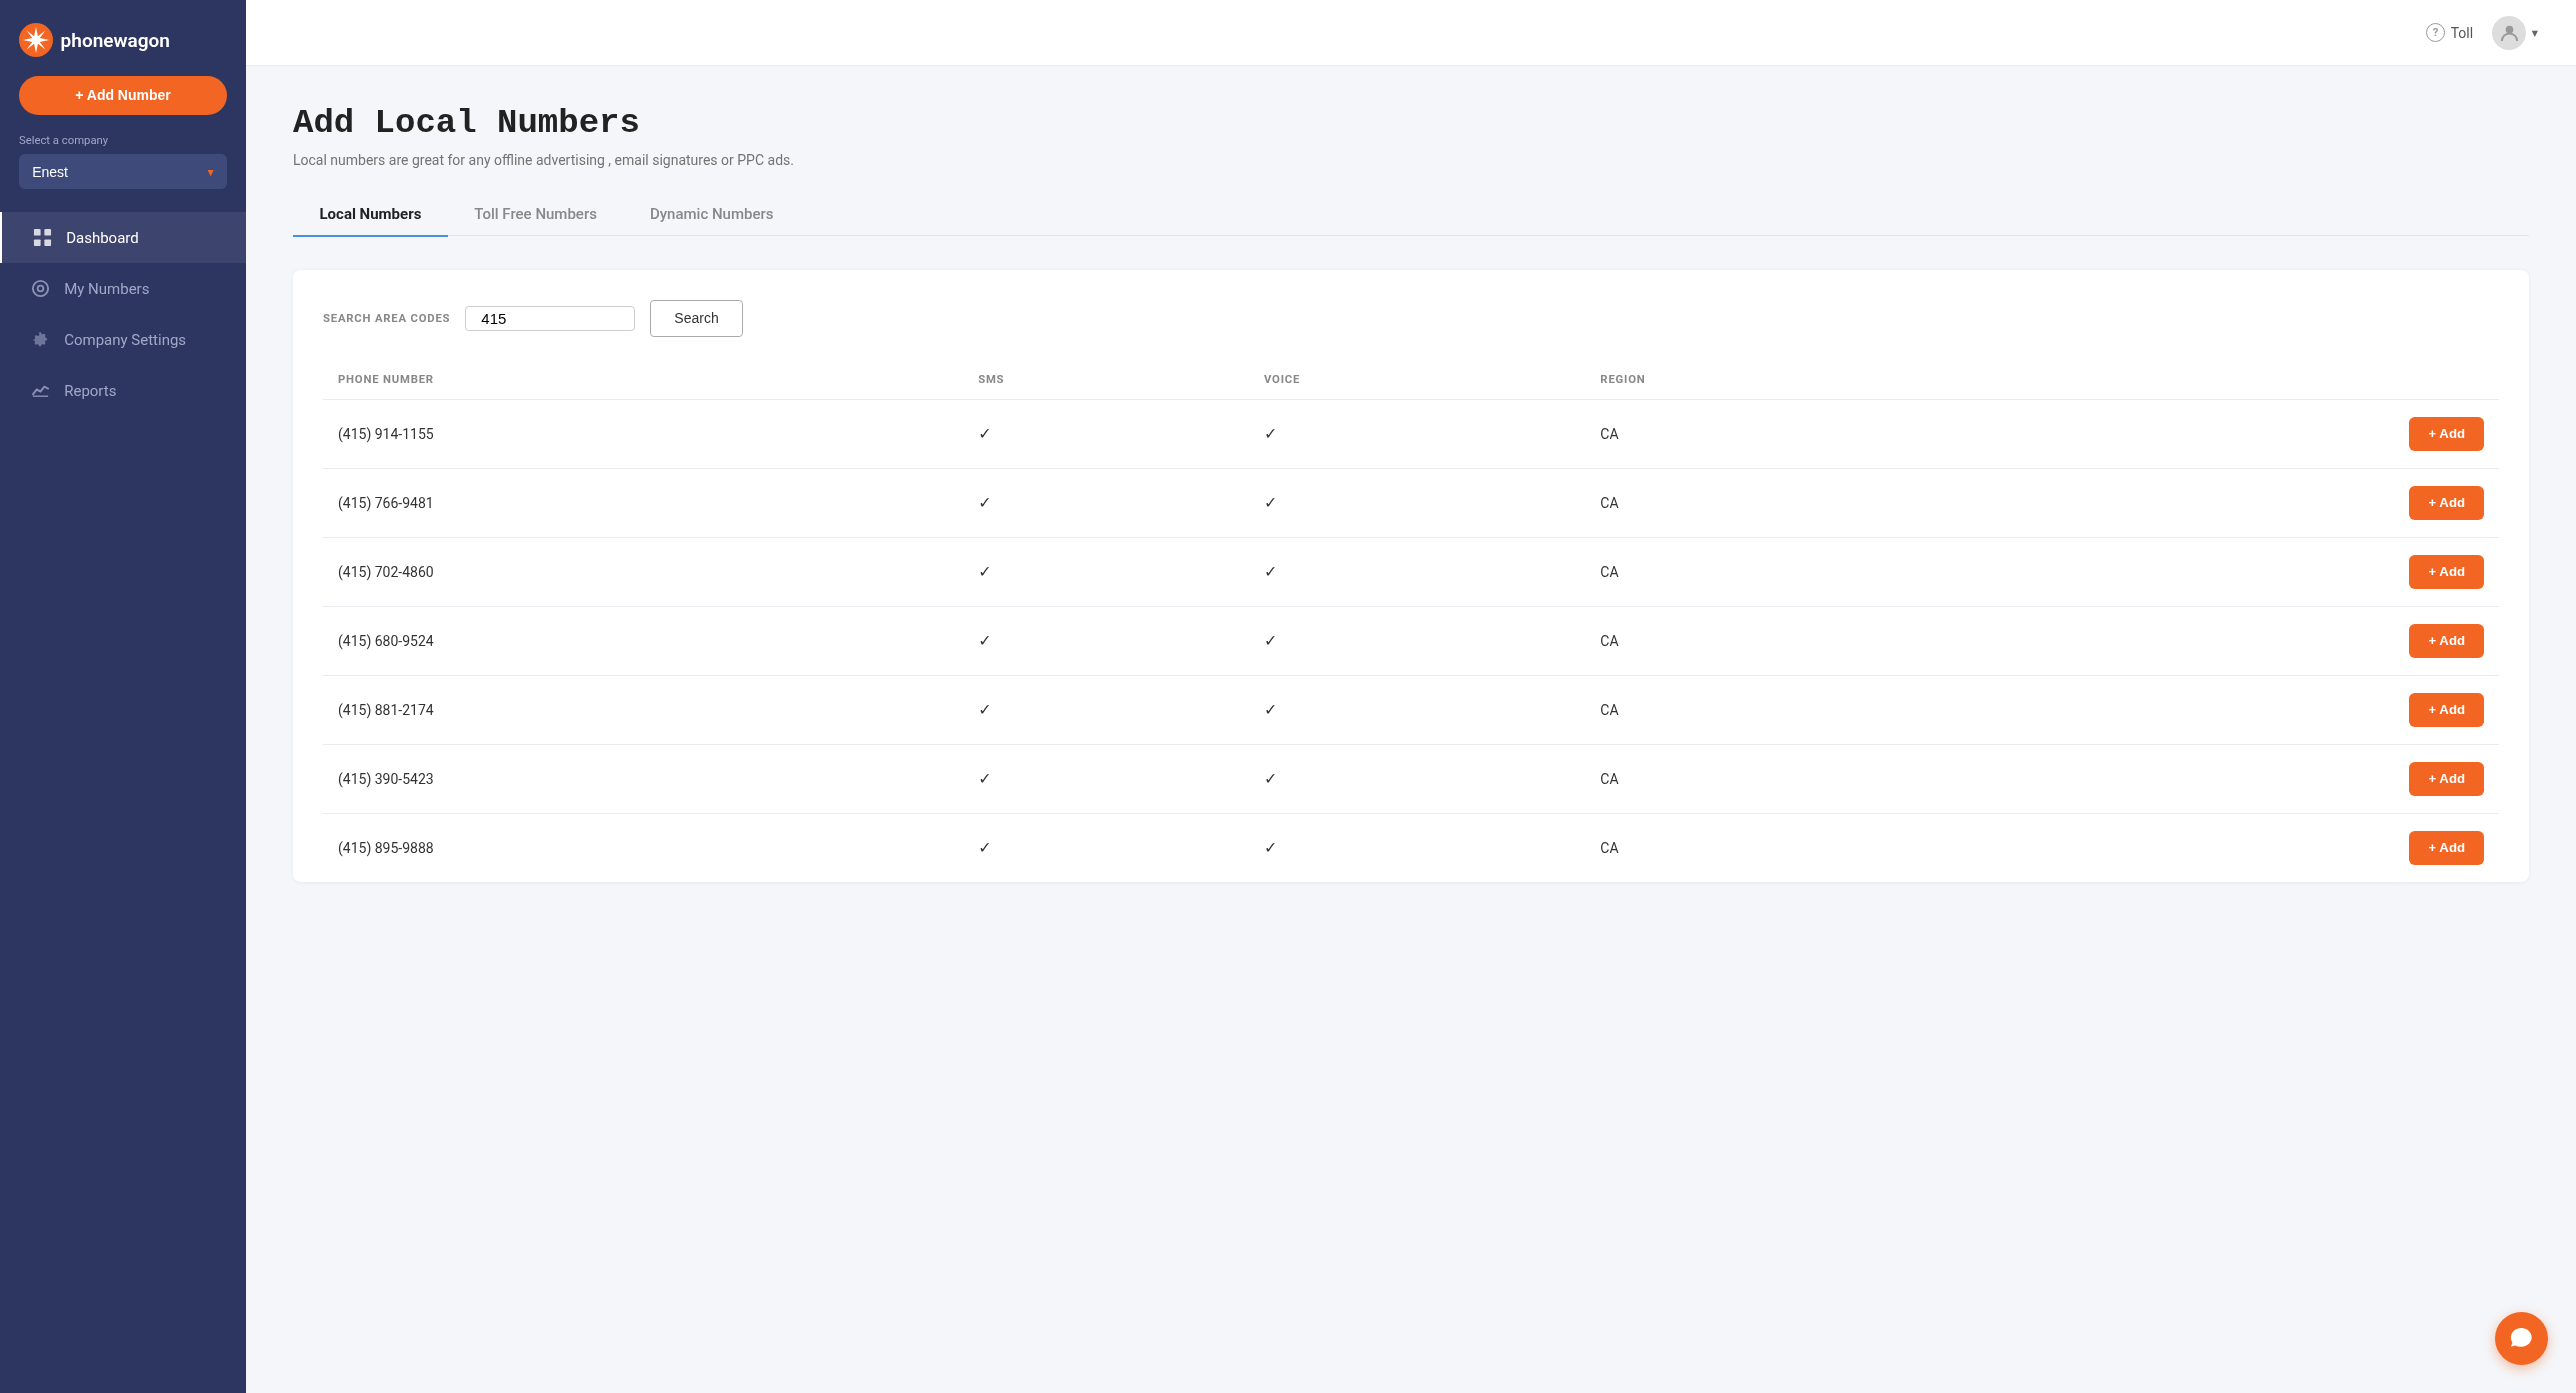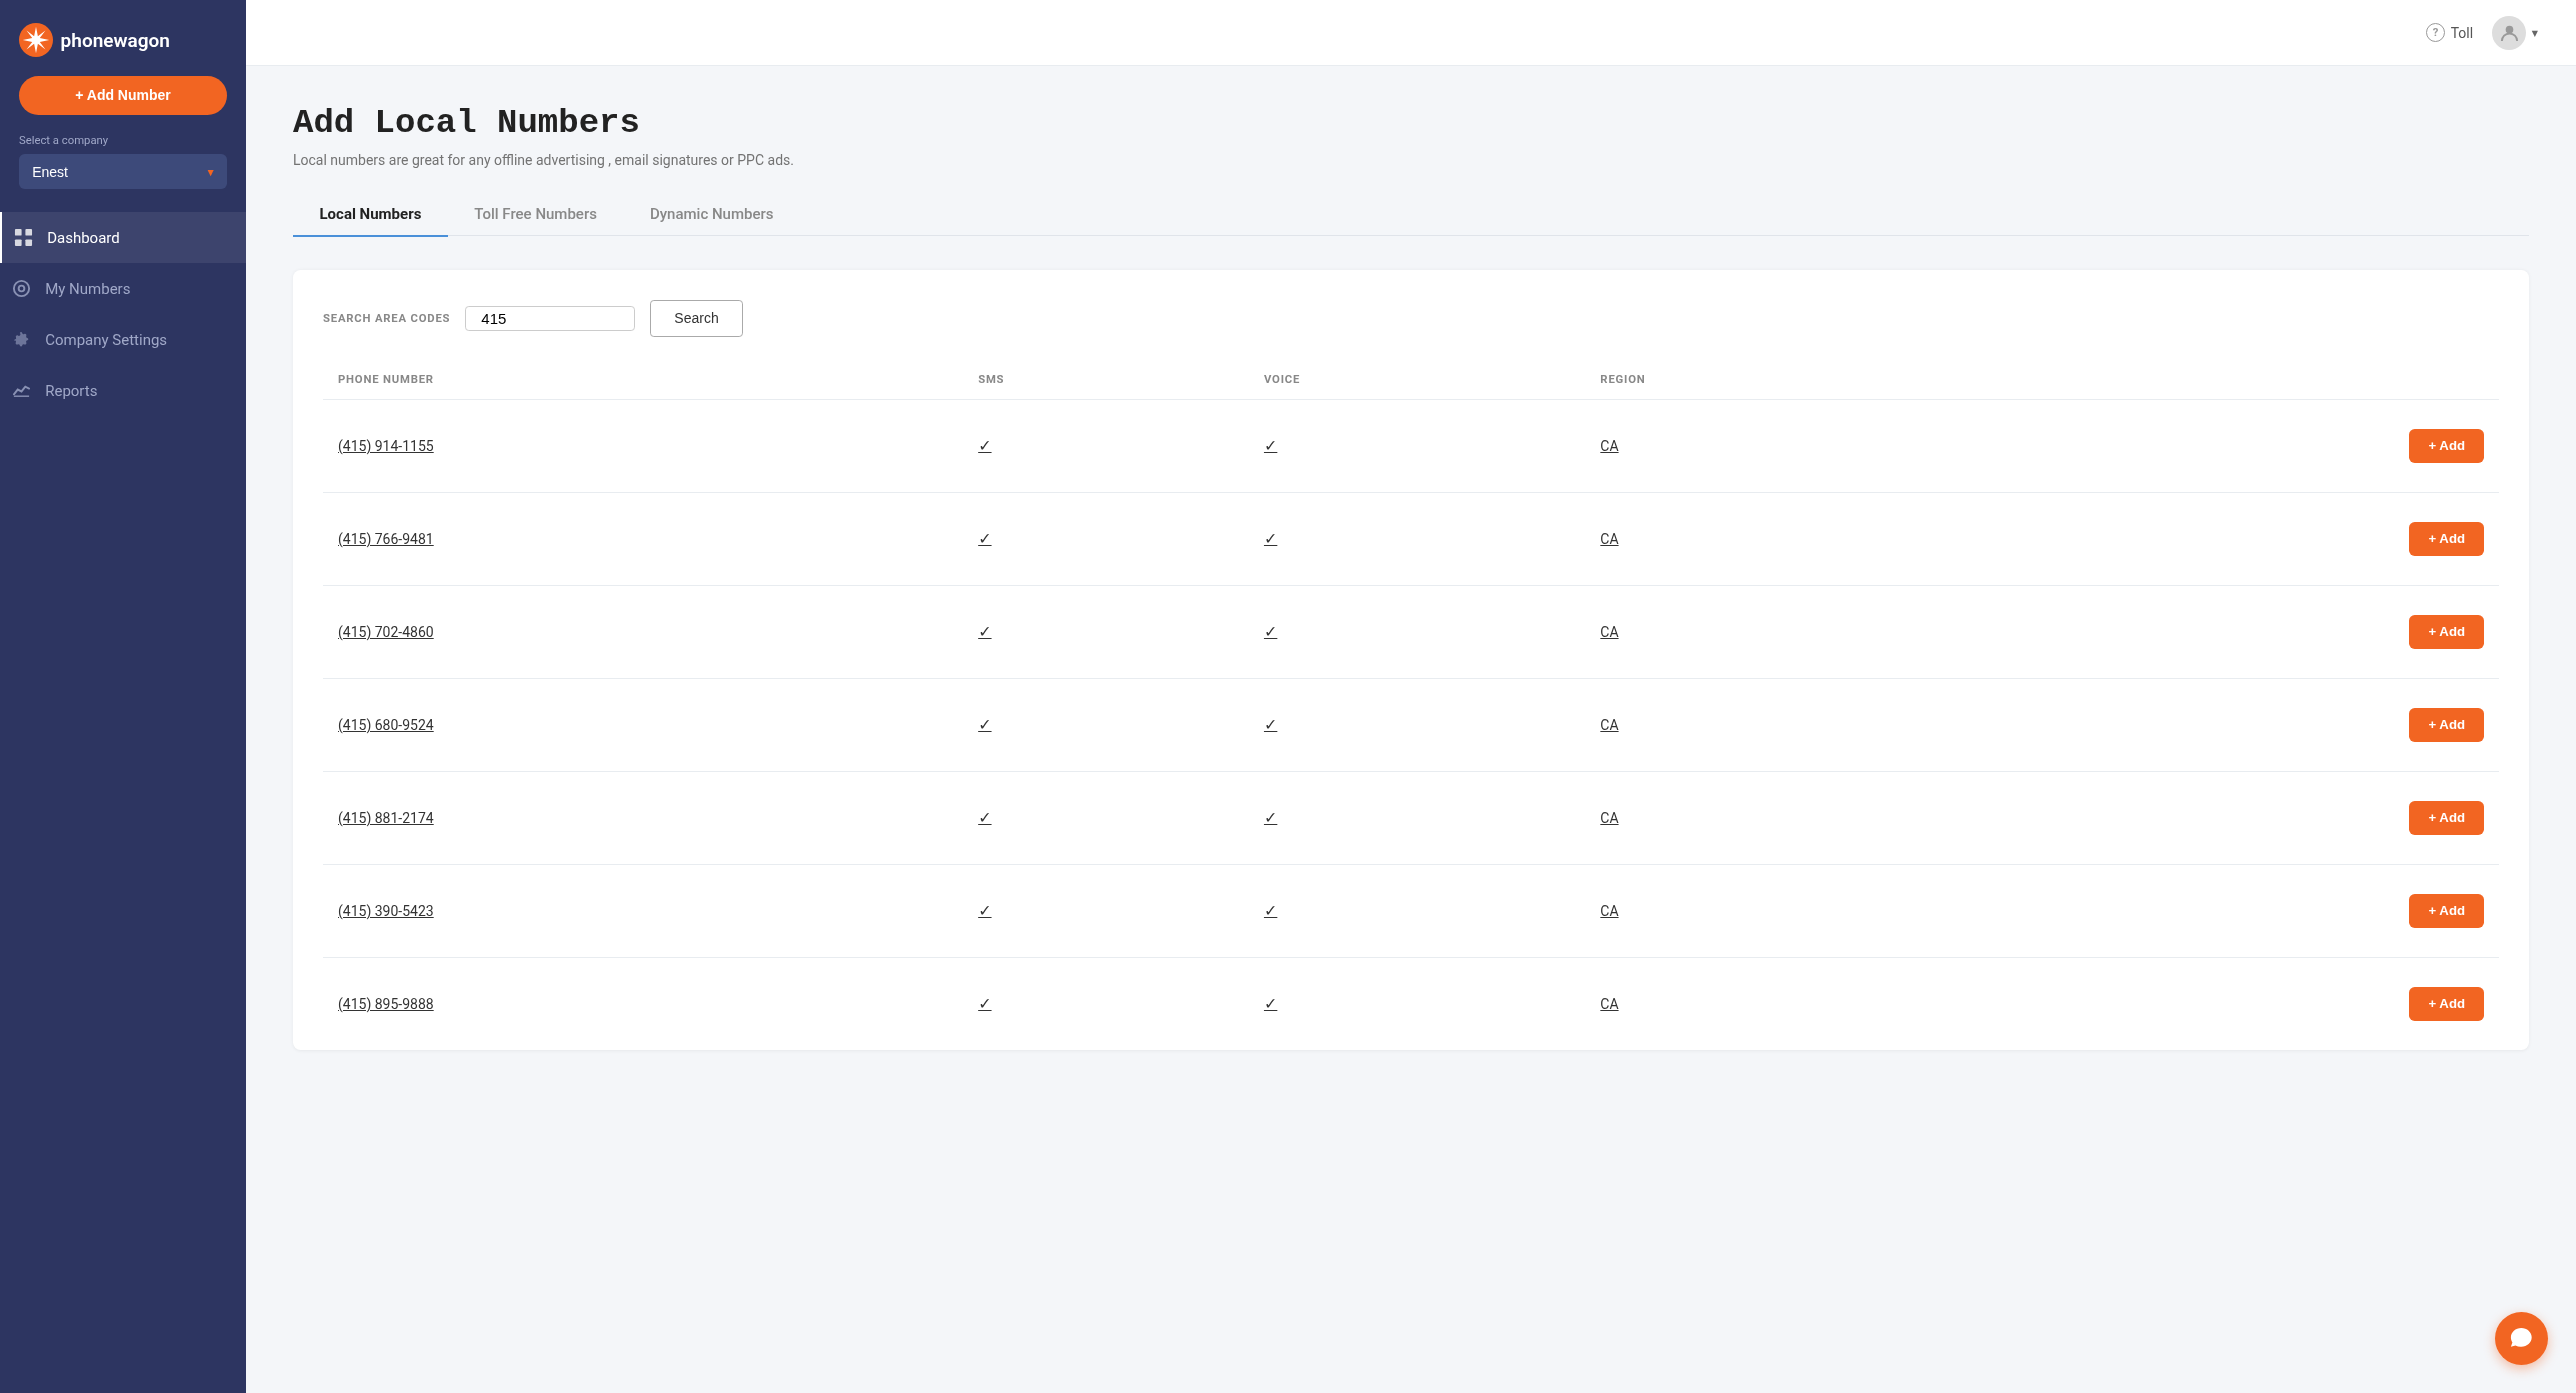--- a/index.html
+++ b/index.html
@@ -70,21 +70,21 @@
       transform: translateY(-50%);
       color: #f26522;
       font-size: 10.4px;
       pointer-events: none;
     }
     .nav-items { flex: 1; }
     .nav-item {
       display: flex;
       align-items: center;
       gap: 13.2px;
-      padding: 15px 11px;
+      padding: 15px 30px;
       cursor: pointer;
       font-size: 15px;
       color: #a0a8c8;
       text-decoration: none;
       transition: background 0.2s;
     }
     .nav-item.active {
       background: rgba(255,255,255,0.08);
       color: white;
       border-left: 2.8px solid white;
@@ -246,24 +246,23 @@
       text-transform: uppercase;
       padding: 9.5px 15px 13.2px;
       text-align: left;
       border-bottom: 0.9px solid #e8ecf0;
     }
     tbody tr {
       border-bottom: 0.9px solid #e8ecf0;
     }
     tbody tr:last-child { border-bottom: none; }
     tbody td {
-      padding: 29px 15px;
+      padding: 17px 15px;
       font-size: 14px;
       color: #333;
-      text-decoration: underline;
     }
     .check-mark {
       font-size: 16px;
       color: #333;
     }
     .add-btn {
       background: #f26522;
       color: white;
       border: none;
       border-radius: 5.7px;

